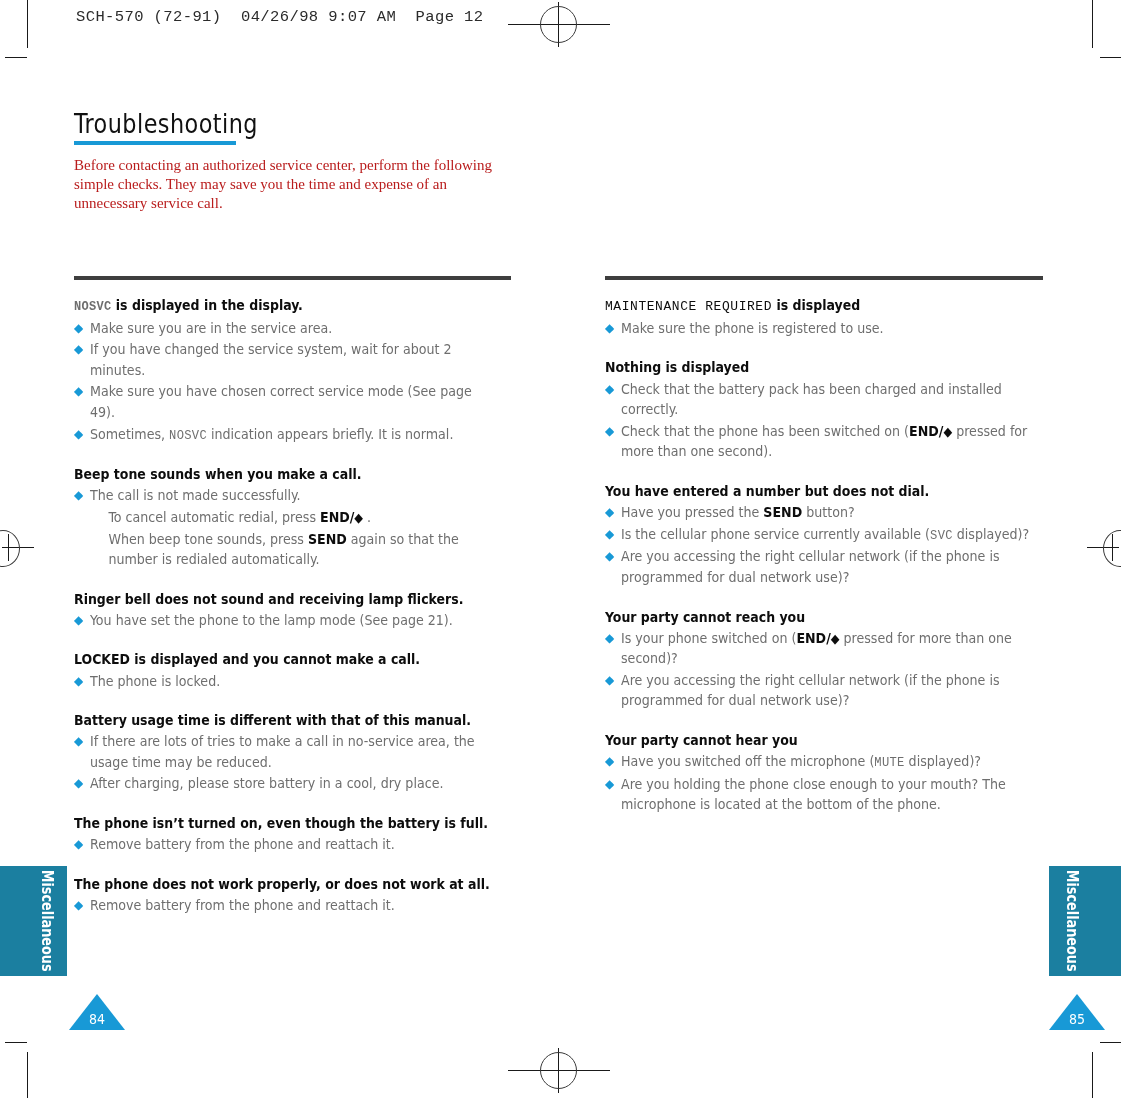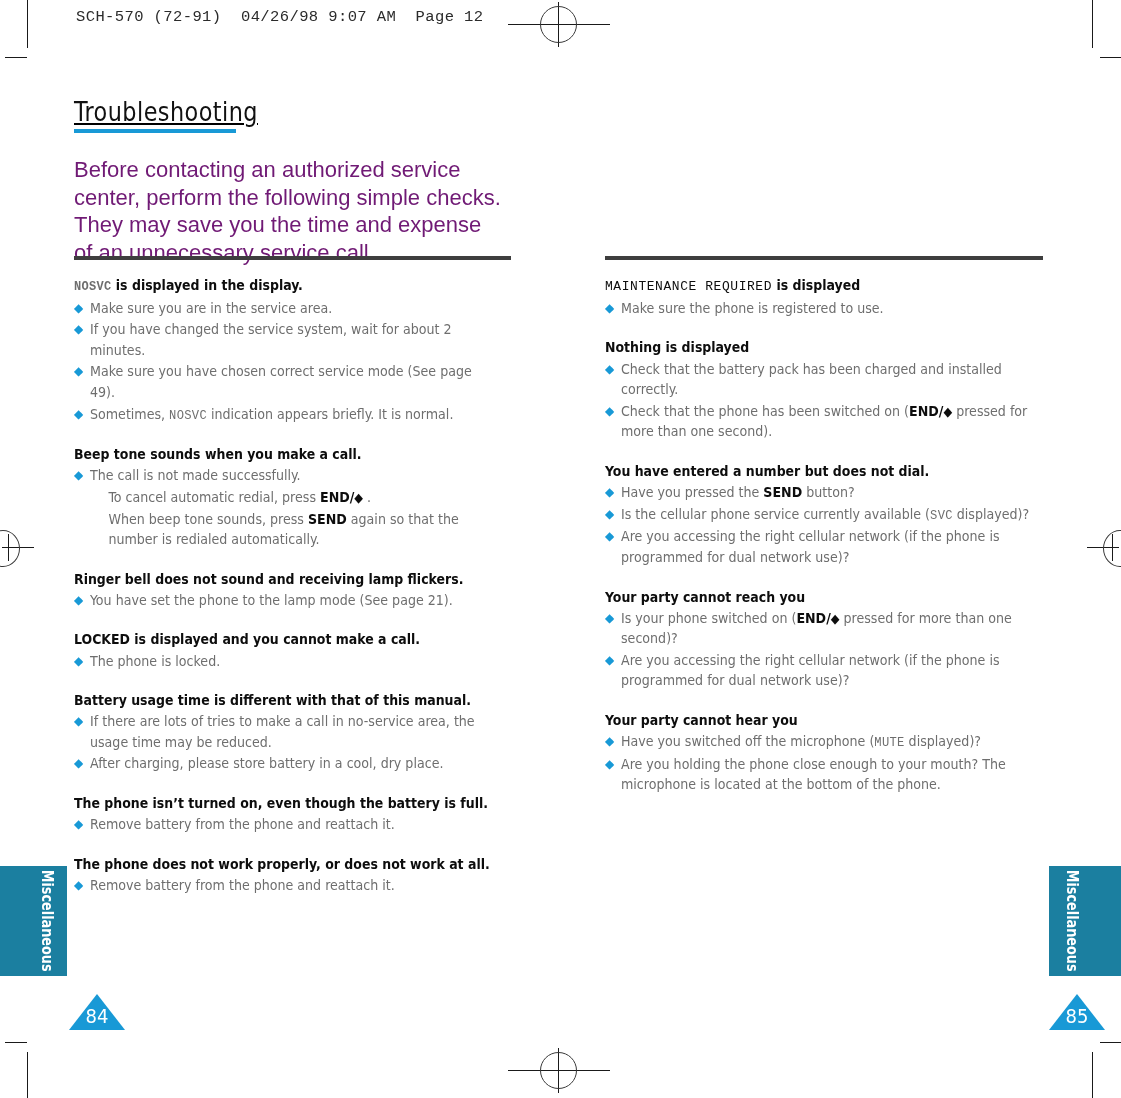--- a/index.html
+++ b/index.html
@@ -35,21 +35,21 @@
     left: 76px;
     top: 8px;
     font-family: "Liberation Mono", "DejaVu Sans Mono", monospace;
     font-size: 15.5px;
     letter-spacing: 0.4px;
     color: #2b2b2b;
     white-space: pre;
   }
 
   
-  .title-wrap { position: absolute; left: 74px; top: 98px; text-decoration: underline; }
+  .title-wrap { position: absolute; left: 74px; top: 110px; }
   .title {
     font-family: "DejaVu Sans Condensed", "Liberation Sans Narrow", "Liberation Sans", sans-serif;
     font-size: 27px;
     font-weight: 400;
     color: #111111;
     letter-spacing: 0.5px;
     line-height: 1.05;
     transform: scaleX(0.92);
     transform-origin: left center;
   }
@@ -58,30 +58,30 @@
     width: 162px;
     height: 4px;
     background: #1899d6;
   }
 
   .intro {
     position: absolute;
     left: 74px;
     top: 156px;
     width: 430px;
-    font-family: Liberation Sans, sans-serif;
-    font-size: 22px;
+    font-family: Liberation Serif, serif;
+    font-size: 15px;
     line-height: 1.25;
-    color: #701a75;
+    color: #b91c1c;
   }
 
   
   .col {
     position: absolute;
-    top: 256px;
+    top: 276px;
   }
   .col-left  { left: 74px;  width: 437px; }
   .col-right { left: 605px; width: 438px; }
 
   .col-rule {
     width: 100%;
     height: 4px;
     background: #3e3e3e;
     margin-bottom: 16px;
   }
@@ -183,21 +183,21 @@
     position: absolute;
     left: 0; top: 0;
     width: 0; height: 0;
     border-left: 28px solid transparent;
     border-right: 28px solid transparent;
     border-bottom: 36px solid #1899d6;
   }
   .folio .num {
     position: relative;
     font-family: "DejaVu Sans Condensed", "Liberation Sans Narrow", "Liberation Sans", sans-serif;
-    font-size: 20px;
+    font-size: 14px;
     color: #ffffff;
     line-height: 1;
     padding-bottom: 4px;
   }
   .folio-left  { left: 69px;  top: 994px; }
   .folio-right { left: 1049px; top: 994px; }
 </style>
 </head>
 <body>
 

